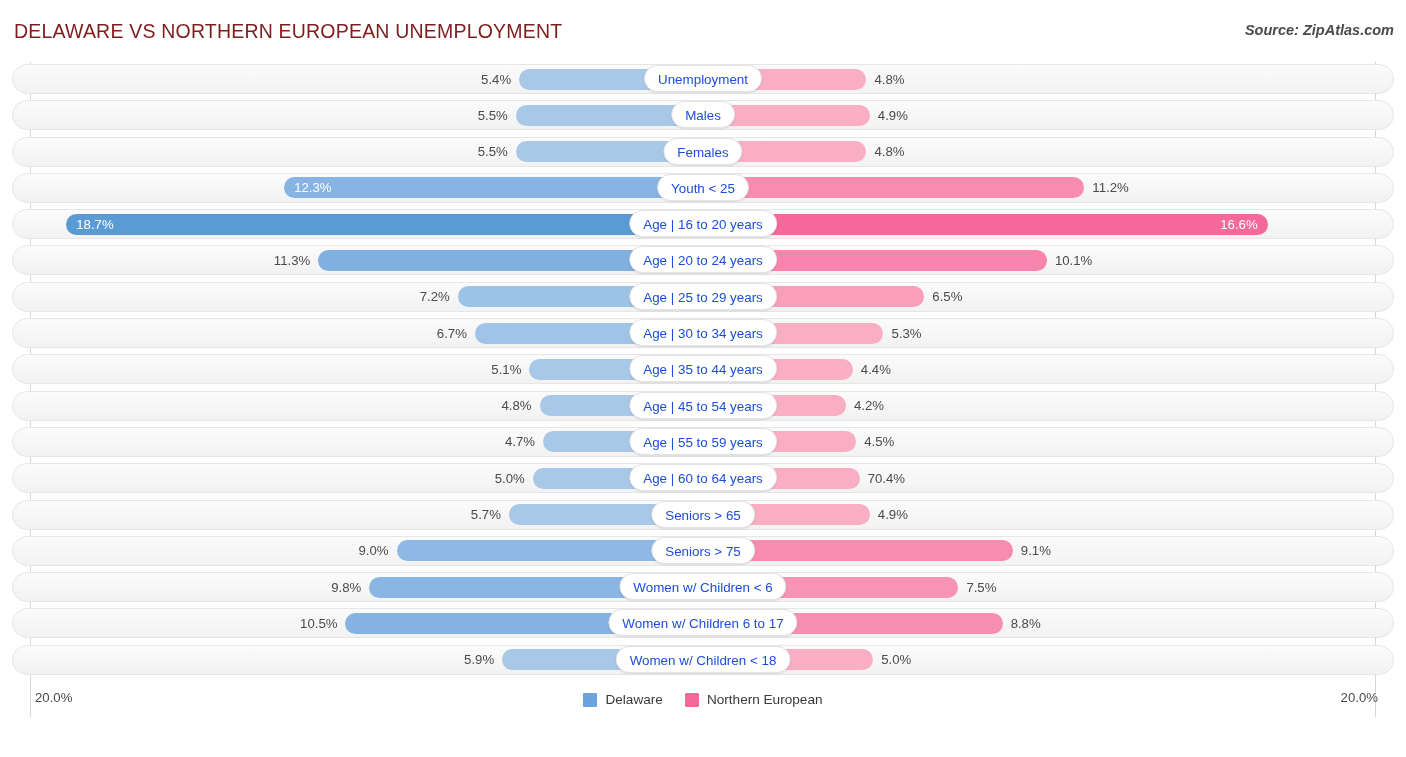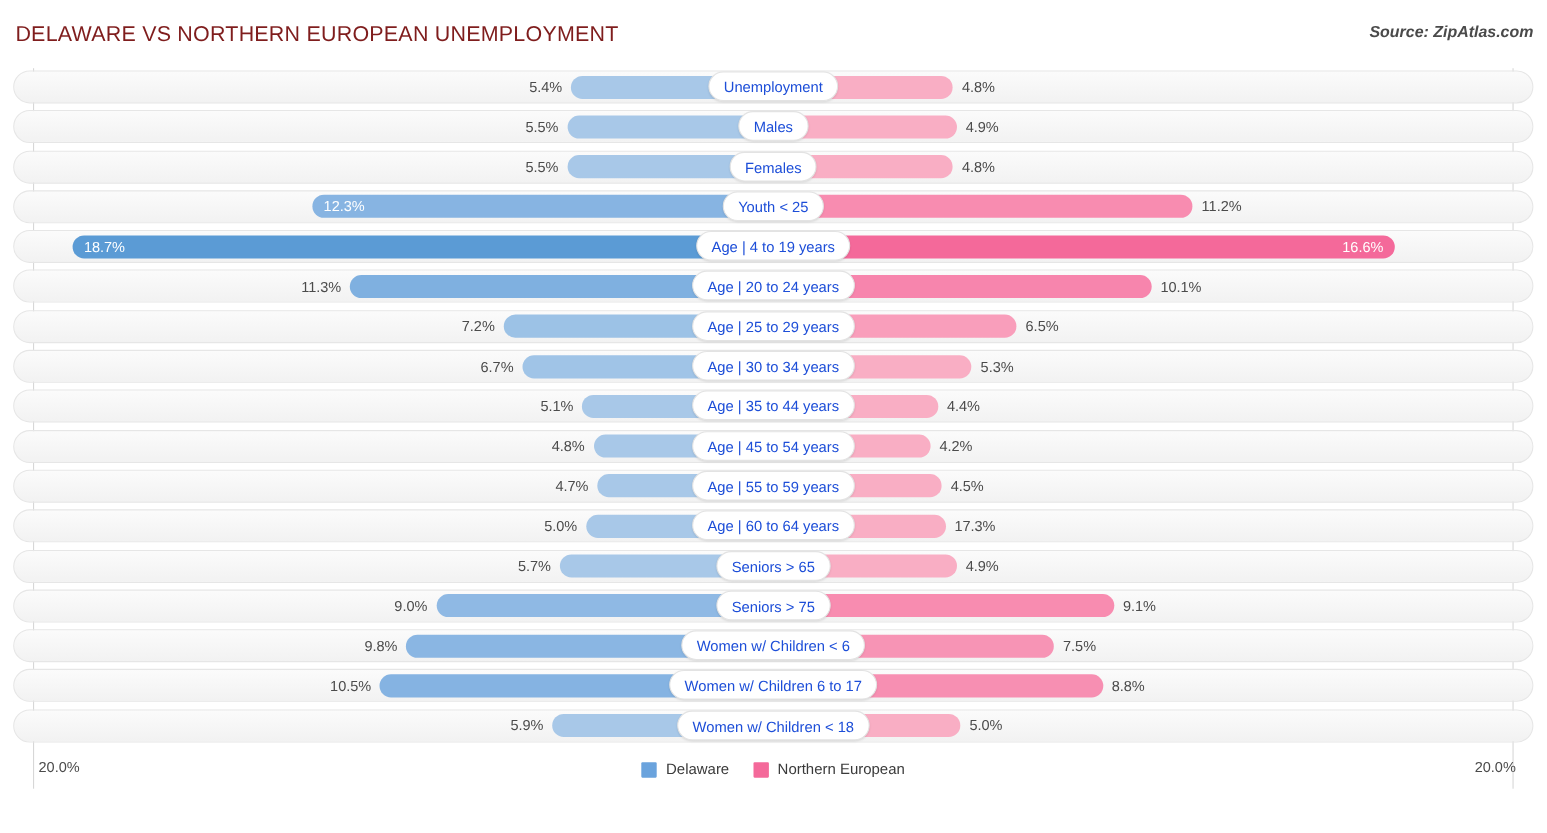--- a/index.html
+++ b/index.html
@@ -220,21 +220,21 @@
         <div class="val left inside" style="left: 294.185px;">12.3%</div>
         <div class="val right" style="left: 1092.36px;">11.2%</div>
         <div class="pill">Youth &lt; 25</div>
       </div>
       <div class="row">
         <div class="track"></div>
         <div class="bar left" style="left: 66.265px; width: 636.735px; background: rgb(91, 155, 213);"></div>
         <div class="bar right" style="left: 703px; width: 565.23px; background: rgb(244, 105, 154);"></div>
         <div class="val left inside" style="left: 76.265px;">18.7%</div>
         <div class="val right inside" style="left: 1220.23px;">16.6%</div>
-        <div class="pill">Age | 4 to 19 years</div>
+        <div class="pill">Age | 16 to 20 years</div>
       </div>
       <div class="row">
         <div class="track"></div>
         <div class="bar left" style="left: 318.235px; width: 384.765px; background: rgb(127, 176, 224);"></div>
         <div class="bar right" style="left: 703px; width: 343.905px; background: rgb(247, 133, 173);"></div>
         <div class="val left" style="right: 1095.77px;">11.3%</div>
         <div class="val right" style="left: 1054.9px;">10.1%</div>
         <div class="pill">Age | 20 to 24 years</div>
       </div>
       <div class="row">
@@ -275,21 +275,21 @@
         <div class="bar right" style="left: 703px; width: 153.225px; background: rgb(249, 174, 196);"></div>
         <div class="val left" style="right: 871.035px;">4.7%</div>
         <div class="val right" style="left: 864.225px;">4.5%</div>
         <div class="pill">Age | 55 to 59 years</div>
       </div>
       <div class="row">
         <div class="track"></div>
         <div class="bar left" style="left: 532.75px; width: 170.25px; background: rgb(168, 200, 232);"></div>
         <div class="bar right" style="left: 703px; width: 156.63px; background: rgb(249, 174, 196);"></div>
         <div class="val left" style="right: 881.25px;">5.0%</div>
-        <div class="val right" style="left: 867.63px;">17.3%</div>
+        <div class="val right" style="left: 867.63px;">70.4%</div>
         <div class="pill">Age | 60 to 64 years</div>
       </div>
       <div class="row">
         <div class="track"></div>
         <div class="bar left" style="left: 508.915px; width: 194.085px; background: rgb(168, 200, 232);"></div>
         <div class="bar right" style="left: 703px; width: 166.845px; background: rgb(249, 174, 196);"></div>
         <div class="val left" style="right: 905.085px;">5.7%</div>
         <div class="val right" style="left: 877.845px;">4.9%</div>
         <div class="pill">Seniors &gt; 65</div>
       </div>

